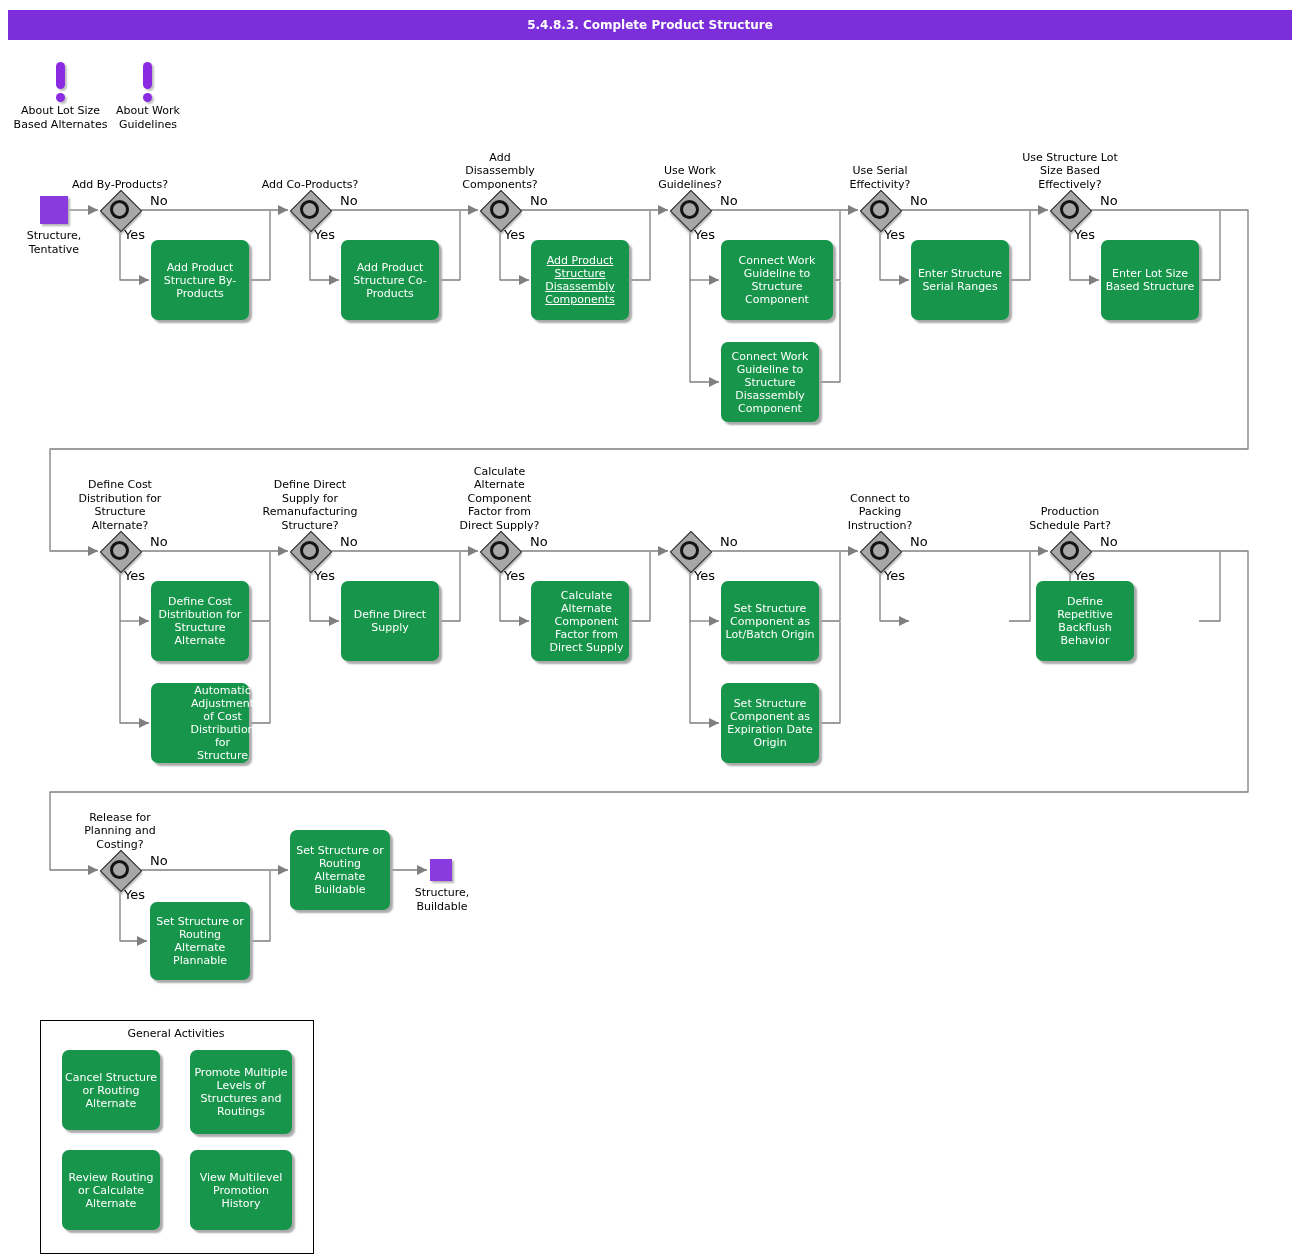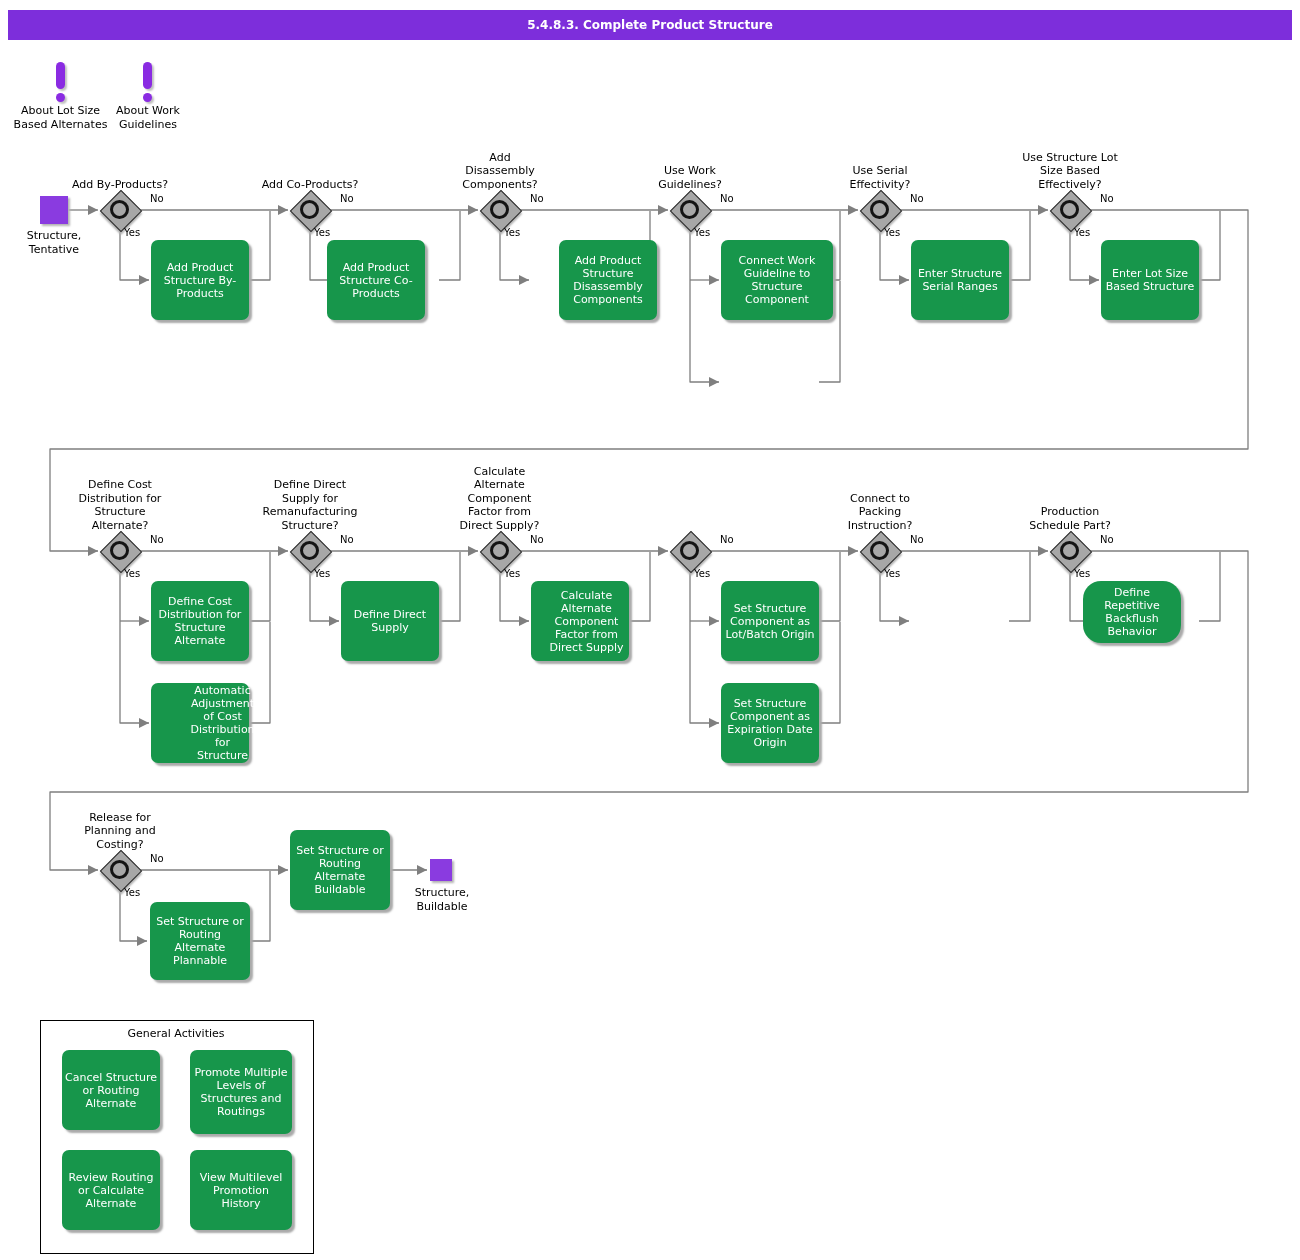--- a/index.html
+++ b/index.html
@@ -11,21 +11,21 @@
             font-size:12px;font-weight:bold;z-index:2;}
   .task{position:absolute;background:#17964B;color:#fff;border-radius:7px;display:flex;
         align-items:center;justify-content:center;text-align:center;font-size:11px;
         line-height:13px;padding:3px;box-sizing:border-box;z-index:2;cursor:pointer;
         box-shadow:3px 3px 2px #aaaaaa;}
   .diamond{position:absolute;width:28px;height:28px;background:#A7A7A7;border:1px solid #2b2b2b;
            transform:rotate(45deg);z-index:2;box-shadow:2px 2px 2px #b3b3b3;}
   .dcircle{position:absolute;width:13px;height:13px;border:3px solid #141414;border-radius:50%;
            z-index:3;}
   .qlabel{position:absolute;text-align:center;font-size:11px;line-height:13.5px;z-index:2;}
-  .yn{position:absolute;font-size:10px;z-index:2;}
+  .yn{position:absolute;font-size:13px;z-index:2;}
   .sq{position:absolute;background:#8A3BE0;z-index:2;box-shadow:2px 2px 2px #b3b3b3;}
   .slabel{position:absolute;text-align:center;font-size:11px;line-height:13.5px;z-index:2;}
   .note-bar{position:absolute;width:9px;height:27px;background:#8A2BE2;border-radius:4.5px;
             z-index:2;box-shadow:2px 2px 2px #c0c0c0;cursor:pointer;}
   .note-dot{position:absolute;width:9px;height:9px;background:#8A2BE2;border-radius:50%;
             z-index:2;box-shadow:2px 2px 2px #c0c0c0;cursor:pointer;}
   .panel{position:absolute;border:1px solid #000;background:#fff;z-index:2;}
   .panel-title{position:absolute;text-align:center;font-size:11px;z-index:3;}
 </style>
 </head>
@@ -109,35 +109,36 @@
   <div class="dcircle" style="left:110px;top:200px;"></div>
   <span class="yn" style="left:150px;top:193px;">No</span>
   <span class="yn" style="left:124px;top:227px;">Yes</span>
   <div class="task" style="left:151px;top:240px;width:98px;height:80px;">Add Product Structure By-Products</div>
 
   <div class="qlabel" style="left:255px;bottom:1069px;width:110px;">Add Co-Products?</div>
   <div class="diamond" style="left:296px;top:196px;"></div>
   <div class="dcircle" style="left:300px;top:200px;"></div>
   <span class="yn" style="left:340px;top:193px;">No</span>
   <span class="yn" style="left:314px;top:227px;">Yes</span>
-  <div class="task" style="left:327px;top:240px;width:98px;height:80px;">Add Product Structure Co-Products</div>
+  <div class="task" style="left:341px;top:240px;width:98px;height:80px;">Add Product Structure Co-Products</div>
 
   <div class="qlabel" style="left:454px;bottom:1069px;width:92px;">Add Disassembly Components?</div>
   <div class="diamond" style="left:486px;top:196px;"></div>
   <div class="dcircle" style="left:490px;top:200px;"></div>
   <span class="yn" style="left:530px;top:193px;">No</span>
   <span class="yn" style="left:504px;top:227px;">Yes</span>
-  <div class="task" style="left:559px;top:240px;width:98px;height:80px;">Add Product Structure Disassembly Components</div>
+  <div class="task" style="left:531px;top:240px;width:98px;height:80px;text-decoration:underline;">Add Product Structure Disassembly Components</div>
 
   <div class="qlabel" style="left:645px;bottom:1069px;width:90px;">Use Work Guidelines?</div>
   <div class="diamond" style="left:676px;top:196px;"></div>
   <div class="dcircle" style="left:680px;top:200px;"></div>
   <span class="yn" style="left:720px;top:193px;">No</span>
   <span class="yn" style="left:694px;top:227px;">Yes</span>
   <div class="task" style="left:721px;top:240px;width:112px;height:80px;">Connect Work Guideline to Structure Component</div>
+  <div class="task" style="left:721px;top:342px;width:98px;height:80px;">Connect Work Guideline to Structure Disassembly Component</div>
 
   <div class="qlabel" style="left:835px;bottom:1069px;width:90px;">Use Serial Effectivity?</div>
   <div class="diamond" style="left:866px;top:196px;"></div>
   <div class="dcircle" style="left:870px;top:200px;"></div>
   <span class="yn" style="left:910px;top:193px;">No</span>
   <span class="yn" style="left:884px;top:227px;">Yes</span>
   <div class="task" style="left:911px;top:240px;width:98px;height:80px;">Enter Structure Serial Ranges</div>
 
   <div class="qlabel" style="left:1011px;bottom:1069px;width:118px;">Use Structure Lot Size Based Effectively?</div>
   <div class="diamond" style="left:1056px;top:196px;"></div>
@@ -179,21 +180,21 @@
   <div class="diamond" style="left:866px;top:537px;"></div>
   <div class="dcircle" style="left:870px;top:541px;"></div>
   <span class="yn" style="left:910px;top:534px;">No</span>
   <span class="yn" style="left:884px;top:568px;">Yes</span>
 
   <div class="qlabel" style="left:1015px;bottom:728px;width:110px;">Production Schedule Part?</div>
   <div class="diamond" style="left:1056px;top:537px;"></div>
   <div class="dcircle" style="left:1060px;top:541px;"></div>
   <span class="yn" style="left:1100px;top:534px;">No</span>
   <span class="yn" style="left:1074px;top:568px;">Yes</span>
-  <div class="task" style="left:1083px;top:581px;width:98px;height:62px;border-radius:18px;">Define Repetitive Backflush Behavior</div>
+  <div class="task" style="left:1036px;top:581px;width:98px;height:80px;">Define Repetitive Backflush Behavior</div>
 
   <div class="qlabel" style="left:74px;bottom:409px;width:92px;">Release for Planning and Costing?</div>
   <div class="diamond" style="left:106px;top:856px;"></div>
   <div class="dcircle" style="left:110px;top:860px;"></div>
   <span class="yn" style="left:150px;top:853px;">No</span>
   <span class="yn" style="left:124px;top:887px;">Yes</span>
   <div class="task" style="left:150px;top:902px;width:100px;height:78px;">Set Structure or Routing Alternate Plannable</div>
   <div class="task" style="left:290px;top:830px;width:100px;height:80px;">Set Structure or Routing Alternate Buildable</div>
 
   <div class="sq" style="left:430px;top:859px;width:22px;height:22px;"></div>

